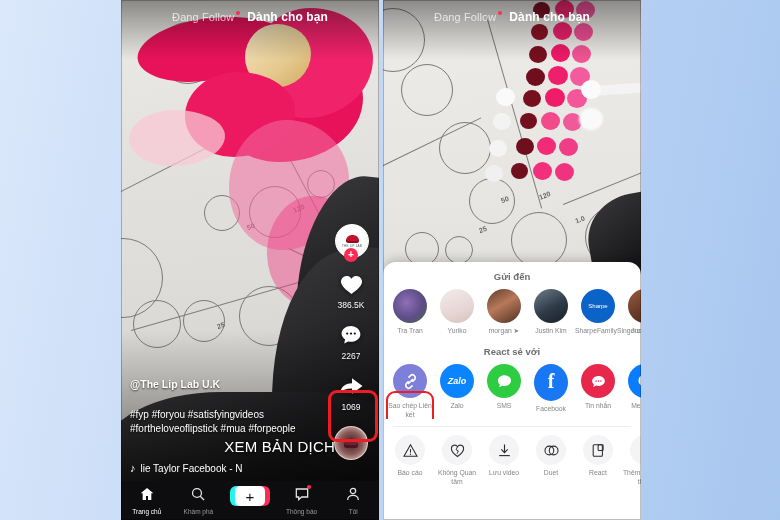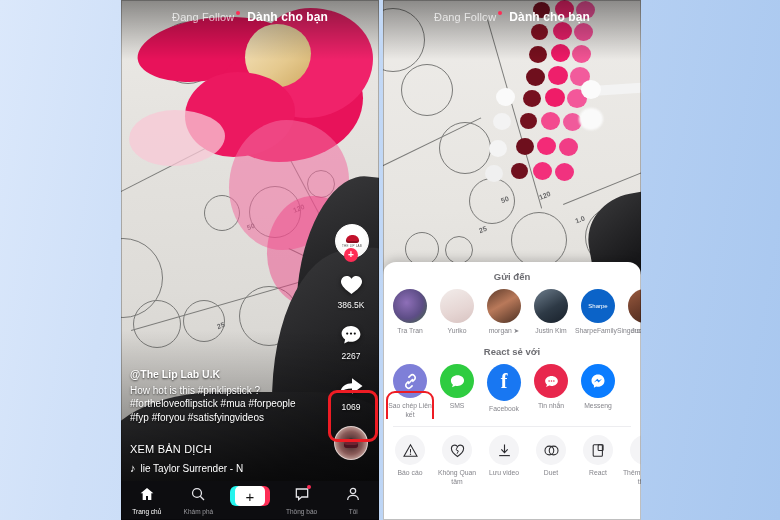--- a/index.html
+++ b/index.html
@@ -67,25 +67,25 @@
     animation:spin 5s linear infinite;}
   .discwrap .lip{width:14px;height:9px;background:#6e2331;border-radius:8px 8px 4px 4px;
     box-shadow:inset 0 -3px 0 #4a1521;}
   @keyframes spin{to{transform:rotate(360deg);}}
 
   .hl-share{position:absolute;right:1px;bottom:78px;width:44px;height:46px;border:3px solid #ee1c24;
     border-radius:9px;z-index:30;pointer-events:none;}
 
   
   .capblock{position:absolute;left:9px;bottom:46px;width:205px;z-index:22;color:#fff;}
-  .handle{font-size:10.5px;font-weight:bold;margin-bottom:4px;text-shadow:0 1px 2px rgba(0,0,0,.7);}
+  .handle{font-size:10.5px;font-weight:bold;margin-bottom:18px;text-shadow:0 1px 2px rgba(0,0,0,.7);}
   .capline{font-size:10px;line-height:13.5px;text-shadow:0 1px 2px rgba(0,0,0,.7);}
   .capline.last{position:relative;}
   .more{position:absolute;left:135px;top:0;font-size:10px;font-weight:bold;color:#fff;}
-  .trans{font-size:11px;margin-top:19px;color:#fff;letter-spacing:.2px;text-shadow:0 1px 2px rgba(0,0,0,.7);}
+  .trans{font-size:15px;margin-top:3px;color:#fff;letter-spacing:.2px;text-shadow:0 1px 2px rgba(0,0,0,.7);text-align:right;}
   .music{display:flex;align-items:center;gap:5px;margin-top:7px;font-size:10px;}
   .noteico{font-size:11px;}
 
   
   .prog{position:absolute;left:0;bottom:34px;width:100%;height:2px;background:rgba(255,255,255,.22);z-index:25;}
   .prog i{position:absolute;left:0;top:0;height:100%;background:rgba(255,255,255,.9);}
   .navbar{position:absolute;left:0;bottom:0;width:100%;height:34px;background:#0d0d10;z-index:26;
     display:flex;align-items:flex-start;padding-top:5px;}
   .nav{flex:1;display:flex;flex-direction:column;align-items:center;gap:2px;position:relative;}
   .nav .lbl{font-size:6.5px;color:#9a9a9f;}
@@ -212,27 +212,26 @@
 
       <div class="discwrap">
         <div class="lip"></div>
       </div>
     </div>
 
     <div class="hl-share"></div>
 
     <div class="capblock">
       <div class="handle">@The Lip Lab U.K</div>
-      <div class="capline">How hot is this #pinklipstick ?</div>
+      <div class="capline">#fyp #foryou #satisfyingvideos</div>
       <div class="capline">#fortheloveoflipstick #mua #forpeople</div>
-      <div class="capline">#fyp #foryou #satisfyingvideos</div>
       <div class="trans">XEM BẢN DỊCH</div>
       <div class="music">
         <span class="noteico">♪</span>
-        <span>lie Taylor    Surrender - N</span>
+        <span>lie Taylor    Facebook - N</span>
       </div>
     </div>
 
     <div class="prog">
         <i style="width:40%"></i>
       </div>
 
     <div class="navbar">
       <div class="nav on">
         <span>
@@ -383,20 +382,24 @@
         <div class="hl-copy"></div>
         <div class="cell">
           <div class="appic" style="background:#7e7fd8;">
             <svg width="19" height="19" viewBox="0 0 24 24">
                 <path fill="none" stroke="#fff" stroke-width="2.1" stroke-linecap="round" d="M9.5 14.5 14.5 9.5M10 6.5l1.8-1.8a3.6 3.6 0 0 1 5.1 5.1L15 11.7M9 12.3l-1.9 1.9a3.6 3.6 0 0 0 5.1 5.1L14 17.5"></path>
               </svg>
           </div>
           <div class="cap">Sao chép Liên kết</div>
         </div>
         <div class="cell">
+          <div class="appic" style="background:#0a84ff;font-size:9px;font-weight:bold;font-style:italic;">Zalo</div>
+          <div class="cap">Zalo</div>
+        </div>
+        <div class="cell">
           <div class="appic" style="background:#2ecc40;">
             <svg width="19" height="19" viewBox="0 0 24 24">
                 <path fill="#fff" d="M12 4c4.6 0 8.3 3 8.3 6.8S16.6 17.6 12 17.6c-.9 0-1.7-.1-2.5-.3L5 19.3l1.3-3.1C4.6 15 3.7 13 3.7 10.8 3.7 7 7.4 4 12 4z"></path>
               </svg>
           </div>
           <div class="cap">SMS</div>
         </div>
         <div class="cell">
           <div class="appic" style="background:#1877f2;font-size:20px;font-weight:bold;font-family:'Liberation Serif',serif;line-height:1;padding-bottom:3px;">f</div>
           <div class="cap">Facebook</div>

